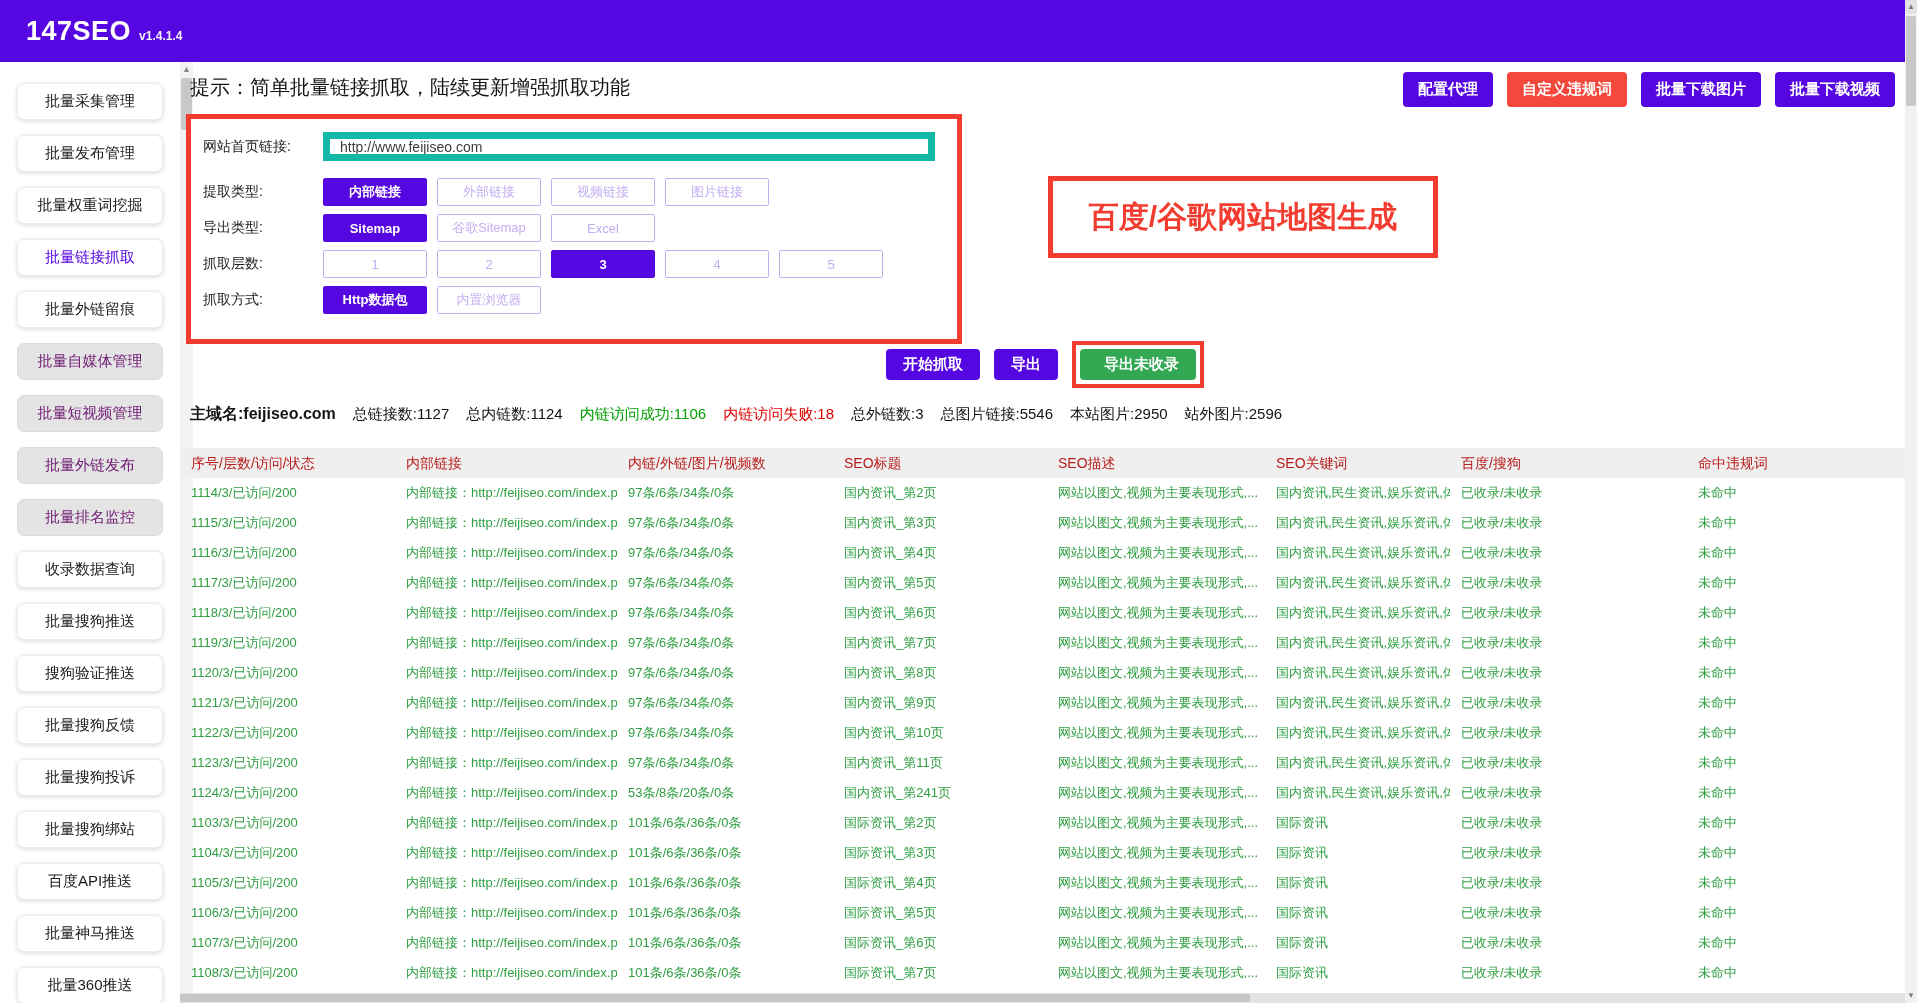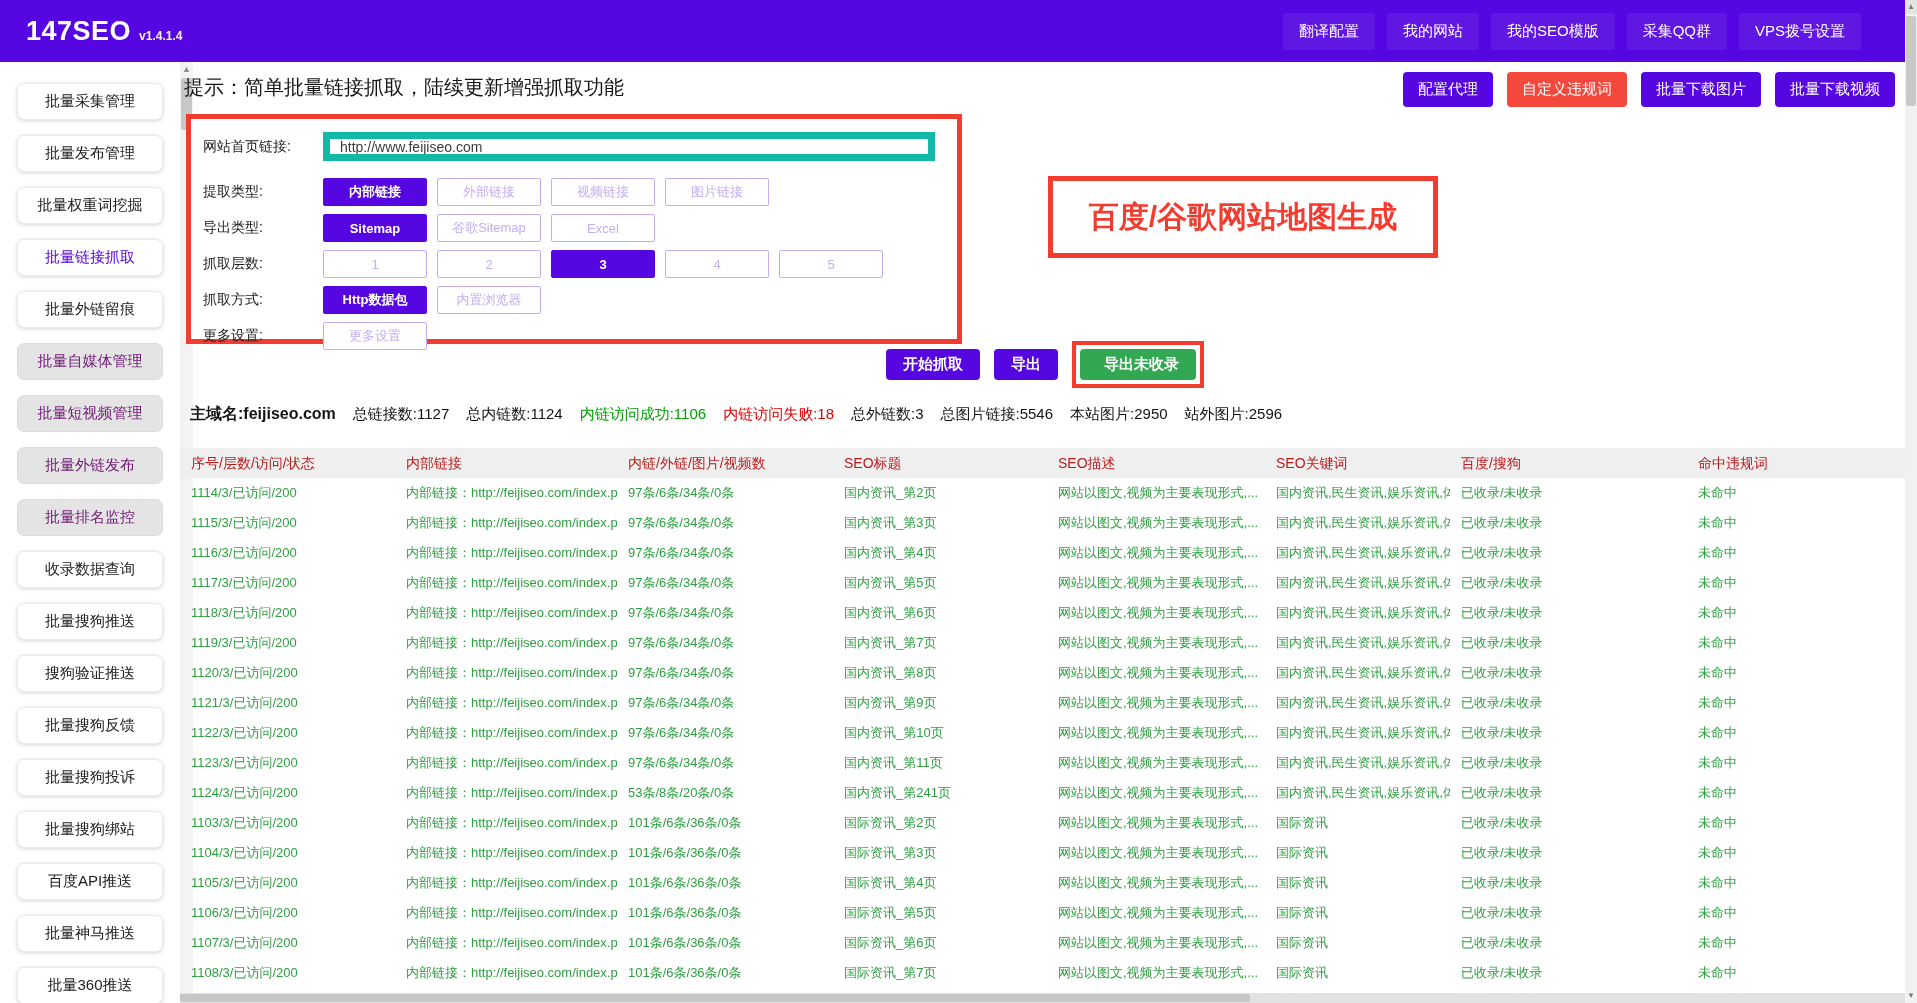--- a/index.html
+++ b/index.html
@@ -39,23 +39,23 @@
   .vscroll-right .arrow-up,.vscroll-right .arrow-down{position:absolute;left:0;width:12px;height:14px;color:#7d7d7d;font-size:8px;text-align:center;line-height:14px;}
   .vscroll-right .arrow-up{top:0;background:#e3e3e3;}
   .vscroll-right .arrow-down{bottom:0;}
   .vscroll-right .thumb{position:absolute;top:16px;left:1px;width:10px;height:90px;background:#c9c9c9;border-radius:2px;}
 
   
   .hscroll{position:absolute;left:180px;right:12px;bottom:0;height:10px;background:#e2e2e2;}
   .hscroll .thumb{position:absolute;left:0;top:1px;height:8px;width:62%;background:#c6c6c6;border-radius:2px;}
 
   
-  .tip{position:absolute;left:184px;top:74px;font-size:20px;color:#141414;}
+  .tip{position:absolute;left:190px;top:74px;font-size:20px;color:#141414;}
   .toolbar{position:absolute;top:72px;right:22px;display:flex;gap:14px;}
-  .tb-btn{color:#fff;font-size:15px;font-weight:normal;padding:8px 15px;border-radius:4px;cursor:pointer;white-space:nowrap;}
+  .tb-btn{color:#fff;font-size:15px;font-weight:bold;padding:8px 15px;border-radius:4px;cursor:pointer;white-space:nowrap;}
   .tb-btn.purple{background:var(--purple);}
   .tb-btn.red{background:#f4483c;}
 
   .form-panel{position:absolute;left:186px;top:114px;width:776px;height:230px;border:5px solid var(--red);background:#fff;padding:13px 0 0 12px;}
   .form-row{display:flex;align-items:center;margin-bottom:8px;}
   .form-row:first-child{margin-bottom:17px;}
   .form-label{width:120px;font-size:14px;color:#1c1c1c;flex:0 0 auto;}
   .form-input{width:612px;height:29px;border:7px solid #14b8a6;font-size:14px;color:#3c3c3c;padding-left:10px;outline:none;background:#fff;}
   .opt-group{display:flex;gap:10px;}
   .btn-option{width:104px;height:28px;border:1px solid var(--purple-light);color:var(--purple-light);background:#fff;font-size:13px;display:flex;align-items:center;justify-content:center;cursor:pointer;border-radius:2px;white-space:nowrap;}
@@ -84,27 +84,20 @@
   .td{font-size:13px;color:var(--row-green);line-height:30px;padding-left:11px;white-space:nowrap;overflow:hidden;}
 </style>
 </head>
 <body>
 
 <div class="header">
   <div class="brand-wrap">
     <span class="brand">147SEO</span>
     <span class="version">v1.4.1.4</span>
   </div>
-  <div class="nav">
-      <div class="nav-link">翻译配置</div>
-      <div class="nav-link">我的网站</div>
-      <div class="nav-link">我的SEO模版</div>
-      <div class="nav-link">采集QQ群</div>
-      <div class="nav-link">VPS拨号设置</div>
-    </div>
 </div>
 
 <div class="sidebar">
     <div class="side-btn normal">批量采集管理</div>
     <div class="side-btn normal">批量发布管理</div>
     <div class="side-btn normal">批量权重词挖掘</div>
     <div class="side-btn active">批量链接抓取</div>
     <div class="side-btn normal">批量外链留痕</div>
     <div class="side-btn disabled">批量自媒体管理</div>
     <div class="side-btn disabled">批量短视频管理</div>
@@ -167,26 +160,20 @@
         <div class="btn-option">5</div>
       </div>
     </div>
     <div class="form-row">
       <div class="form-label">抓取方式:</div>
       <div class="opt-group">
         <div class="btn-option active">Http数据包</div>
         <div class="btn-option">内置浏览器</div>
       </div>
     </div>
-    <div class="form-row">
-      <div class="form-label">更多设置:</div>
-      <div class="opt-group">
-        <div class="btn-option">更多设置</div>
-      </div>
-    </div>
   </div>
 
 <div class="annotation">百度/谷歌网站地图生成</div>
 
 <div class="actions">
     <div class="act-btn purple">开始抓取</div>
     <div class="act-btn purple">导出</div>
     <div class="red-box-wrap">
       <div class="act-btn green">导出未收录</div>
     </div>

